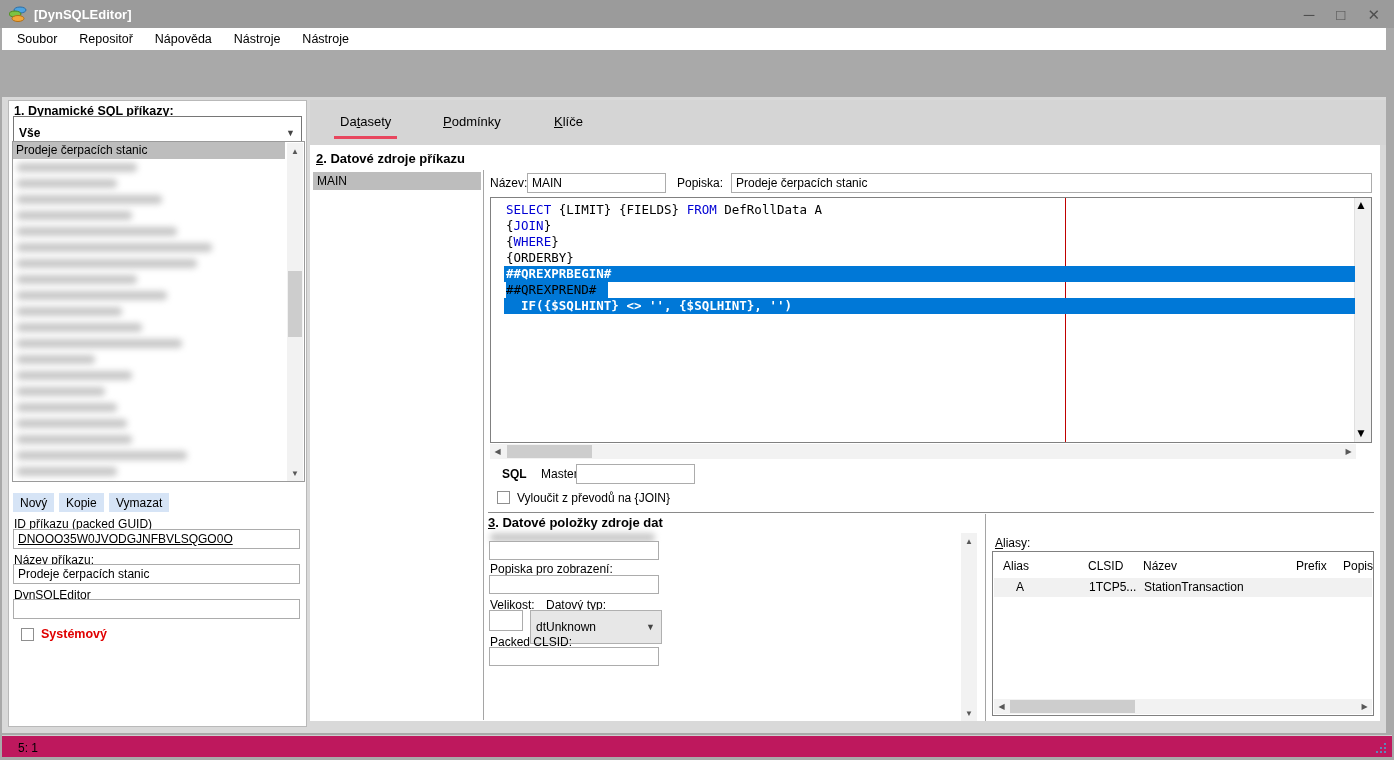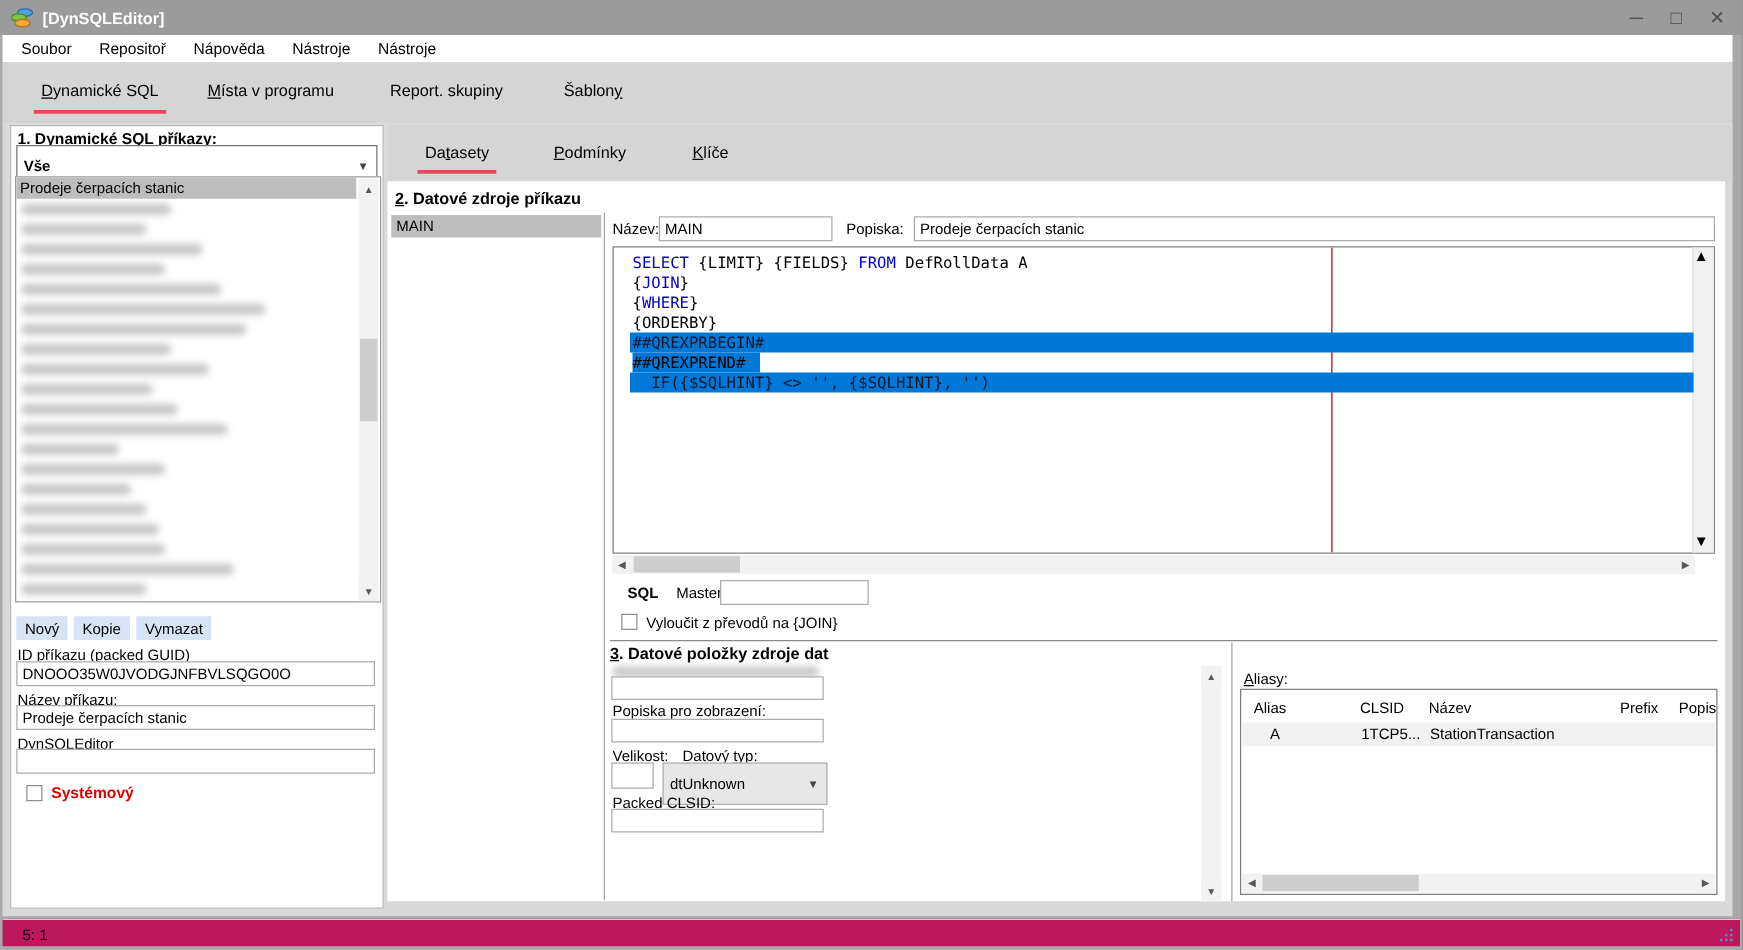--- a/index.html
+++ b/index.html
@@ -50,21 +50,21 @@
   .hsep{position:absolute;height:1px;background:#8a8a8a;}
   
   .editor{position:absolute;left:490px;top:197px;width:882px;height:246px;border:1px solid #808080;background:#fff;box-sizing:border-box;}
   .ed-text{position:absolute;left:0;top:0;right:16px;bottom:0;overflow:hidden;}
   .margin-line{position:absolute;left:574px;top:0;bottom:0;width:1px;background:var(--margin-red,#c00000);z-index:0;}
   .ed-lines{position:absolute;left:0;top:4px;right:0;z-index:1;}
   .ed-line{white-space:pre;font-family:"DejaVu Sans Mono","Liberation Mono",monospace;font-size:12.5px;line-height:16px;height:16px;margin-left:13px;padding-left:2px;position:relative;}
   .ed-line .seg-kw{color:var(--keyword-blue,#0000d4);}
   .ed-line .seg-t{color:#000;}
   .ed-line.sel-full{background:var(--selection-blue,#0078d7);}
-  .ed-line.sel-full span{color:#0f172a;}
+  .ed-line.sel-full span{color:#ffffff;font-weight:bold;}
   .sel-band{background:var(--selection-blue,#0078d7);display:inline-block;padding-right:12px;}
   .sel-band span{color:#fff;}
   .ed-vsb{position:absolute;right:0;top:0;width:16px;bottom:0;background:#f1f1f1;border-left:1px solid #e0e0e0;}
   
   .alias-box{position:absolute;left:992px;top:551px;width:382px;height:165px;border:1px solid #808080;background:#fff;box-sizing:border-box;}
   .alias-hcell{position:absolute;top:7px;font-size:12px;}
   .alias-row{position:absolute;left:1px;top:26px;right:1px;height:19px;background:#f1f1f1;}
   .alias-cell{position:absolute;top:2px;font-size:12px;}
   
   .statusbar{position:absolute;left:2px;top:735px;width:1390px;height:21px;background:#be185d;border-top:1px solid #cfcfcf;}
@@ -93,35 +93,20 @@
   </div>
 
   <div class="menubar">
     <span class="menu-item">Soubor</span>
     <span class="menu-item">Repositoř</span>
     <span class="menu-item">Nápověda</span>
     <span class="menu-item">Nástroje</span>
     <span class="menu-item">Nástroje</span>
   </div>
 
-  <div class="tabstrip">
-    <span class="top-tab" style="left:28px">
-      <span><u>D</u>ynamické SQL</span>
-      <span class="tab-ul"></span>
-    </span>
-    <span class="top-tab" style="left:161px">
-      <span><u>M</u>ísta v programu</span>
-    </span>
-    <span class="top-tab" style="left:307px">
-      <span>Report. skupiny</span>
-    </span>
-    <span class="top-tab" style="left:446px">
-      <span>Šablon<u>y</u></span>
-    </span>
-  </div>
 
   <div class="backdrop"></div>
 
   <div class="left-panel"></div>
 
   <span class="sec-lbl" style="left:14px;top:104px"><u>1</u>. Dynamické SQL příkazy:</span>
 
   <div class="combo" style="left:13px;top:116px;width:289px;height:21px;font-weight:bold">
     <span>Vše</span>
     <span class="arr">▼</span>
@@ -198,21 +183,21 @@
       <span class="sb-btn" style="left:0;bottom:0;width:16px;height:16px">▼</span>
       <span class="sb-thumb" style="left:1px;top:128px;width:14px;height:66px"></span>
     </div>
   </div>
 
   <button class="btn" style="left:13px;top:493px">Nový</button>
   <button class="btn" style="left:59px;top:493px">Kopie</button>
   <button class="btn" style="left:109px;top:493px">Vymazat</button>
 
   <span class="lbl" style="left:14px;top:517px">ID příkazu (packed <u>G</u>UID)</span>
-  <input class="tb" style="left: 13px; top: 529px; width: 287px; height: 20px;" value="DNOOO35W0JVODGJNFBVLSQGO0O">
+  <input class="tb" style="left: 13px; top: 529px; width: 287px; height: 20px; text-decoration: underline;" value="DNOOO35W0JVODGJNFBVLSQGO0O">
 
   <span class="lbl" style="left:14px;top:553px">Název příkazu:</span>
   <input class="tb" style="left: 13px; top: 564px; width: 287px; height: 20px;" value="Prodeje čerpacích stanic">
 
   <span class="lbl" style="left:14px;top:588px">DynSQLEditor</span>
   <input class="tb" style="left: 13px; top: 599px; width: 287px; height: 20px;">
 
   <span class="cb" style="left:21px;top:628px"></span>
   <span class="lbl sys-lbl" style="left:41px;top:627px">Systémový</span>
 

